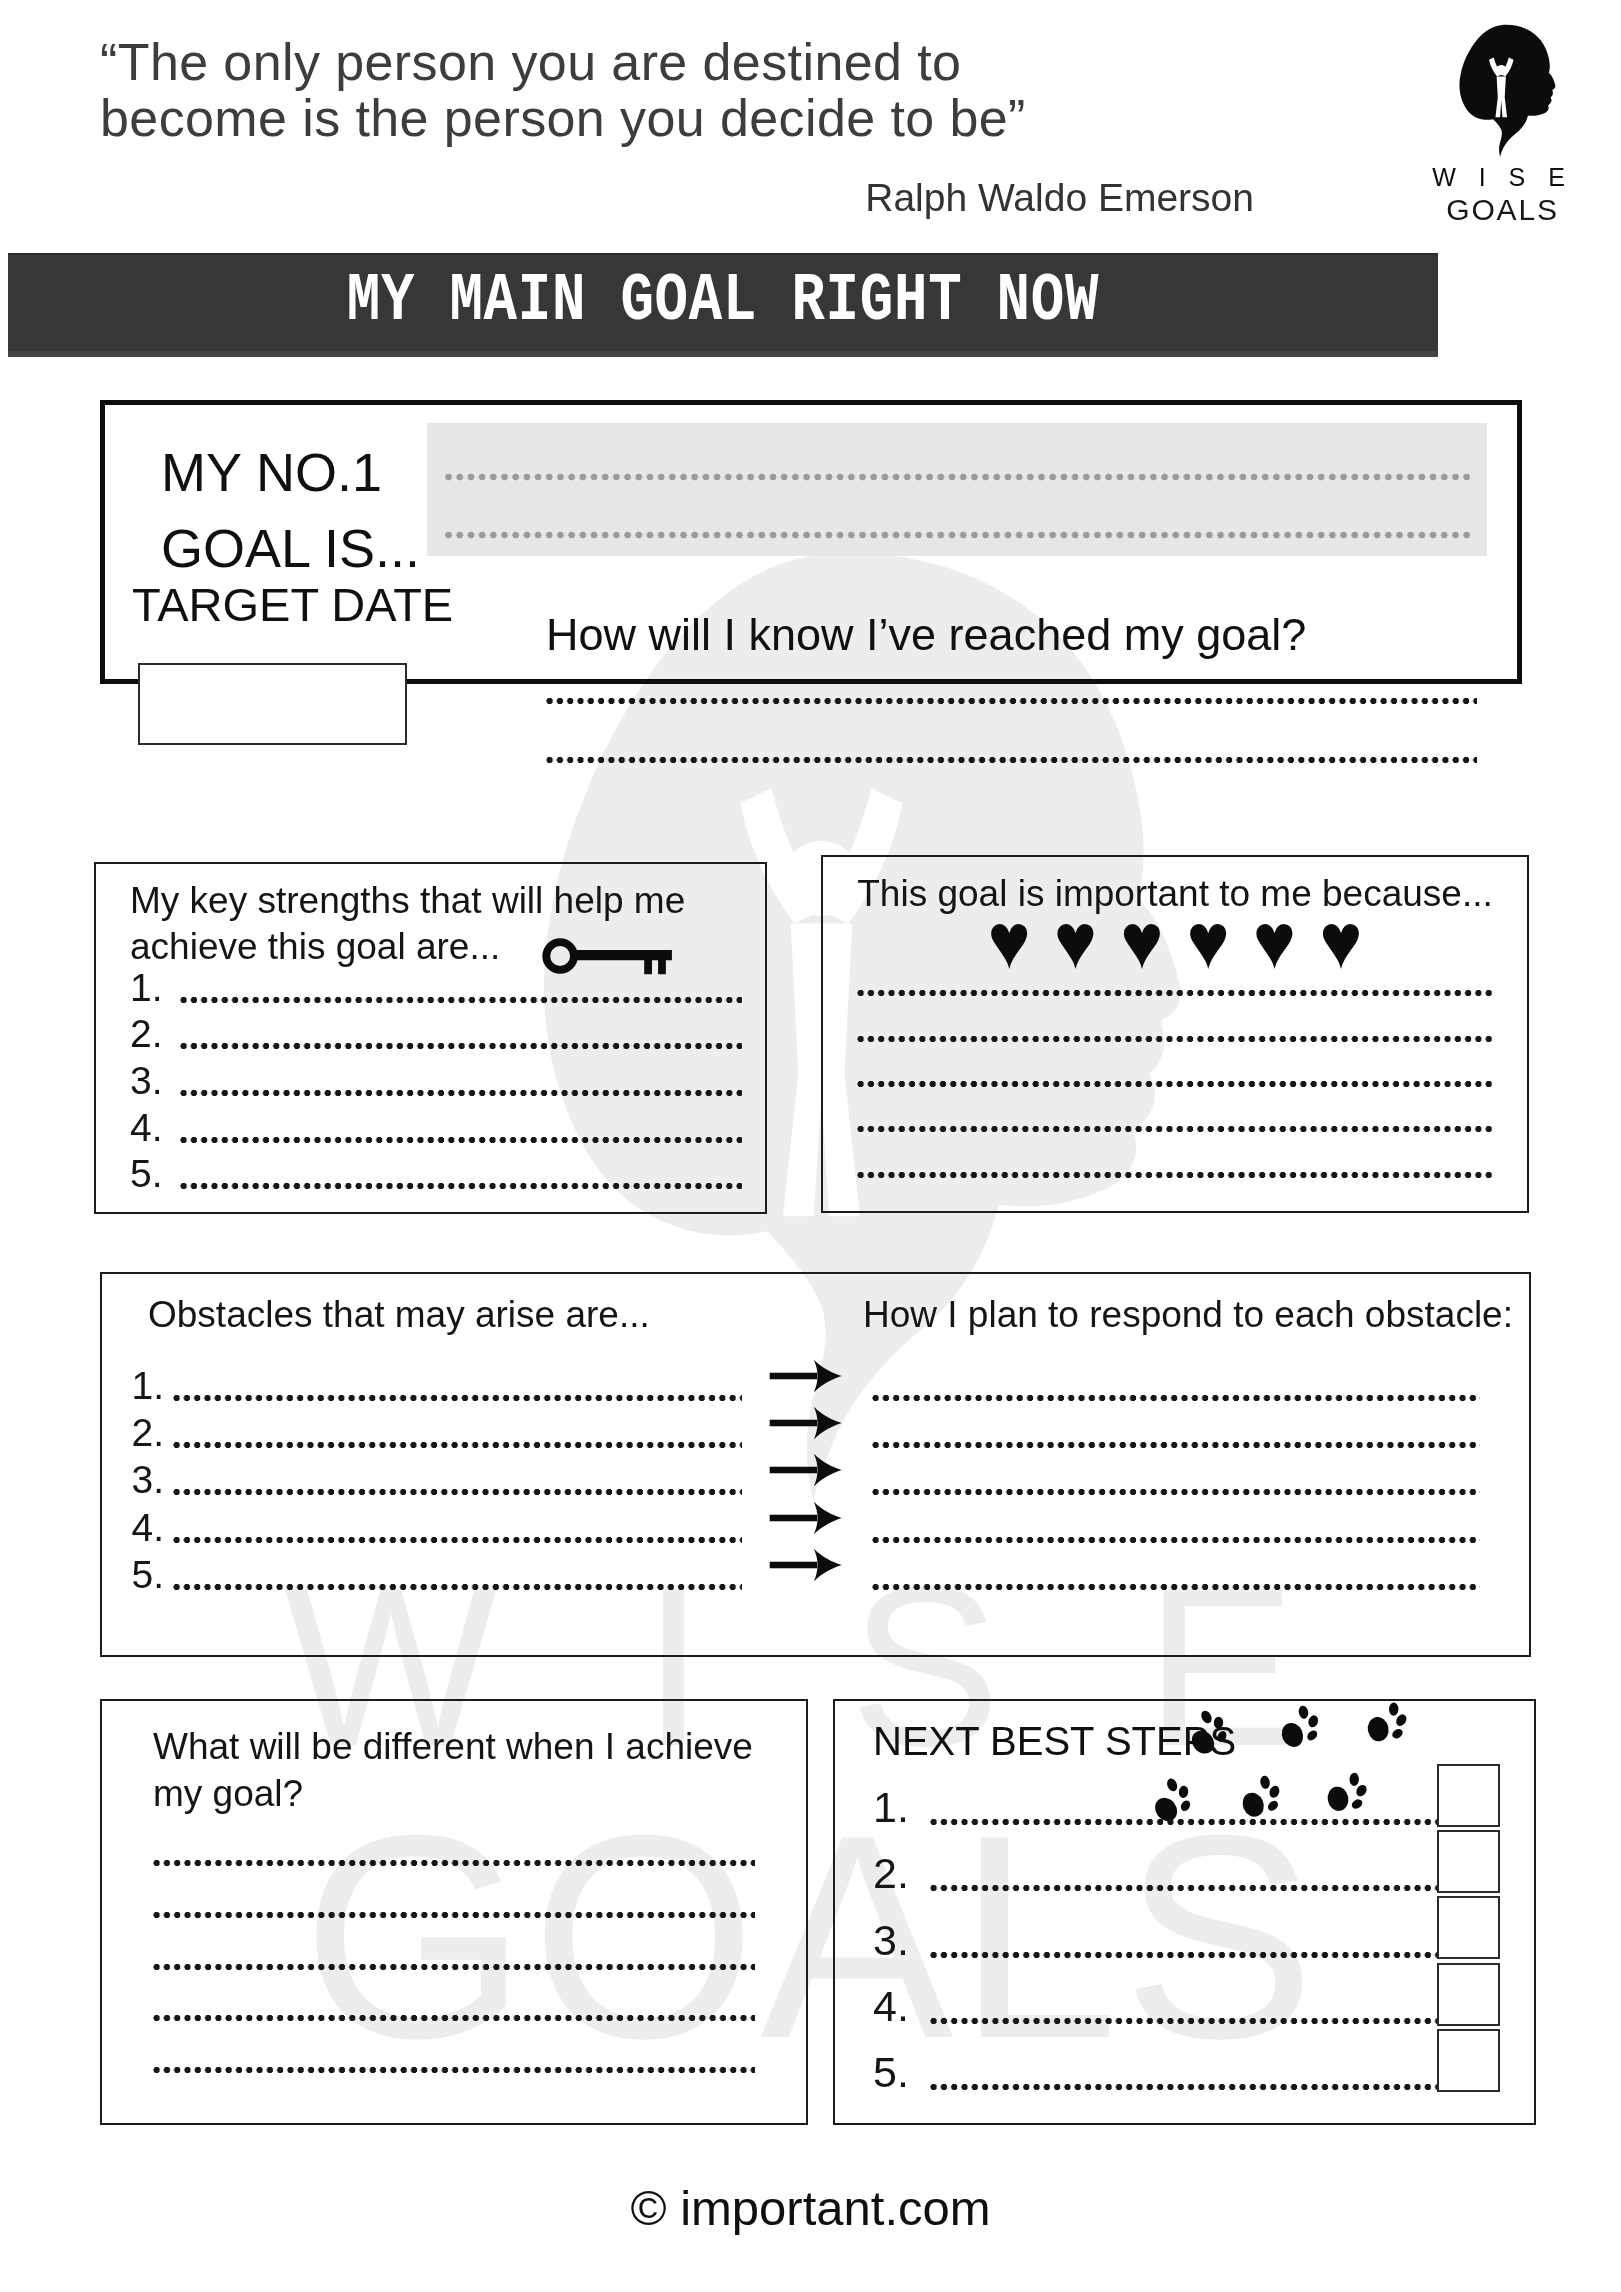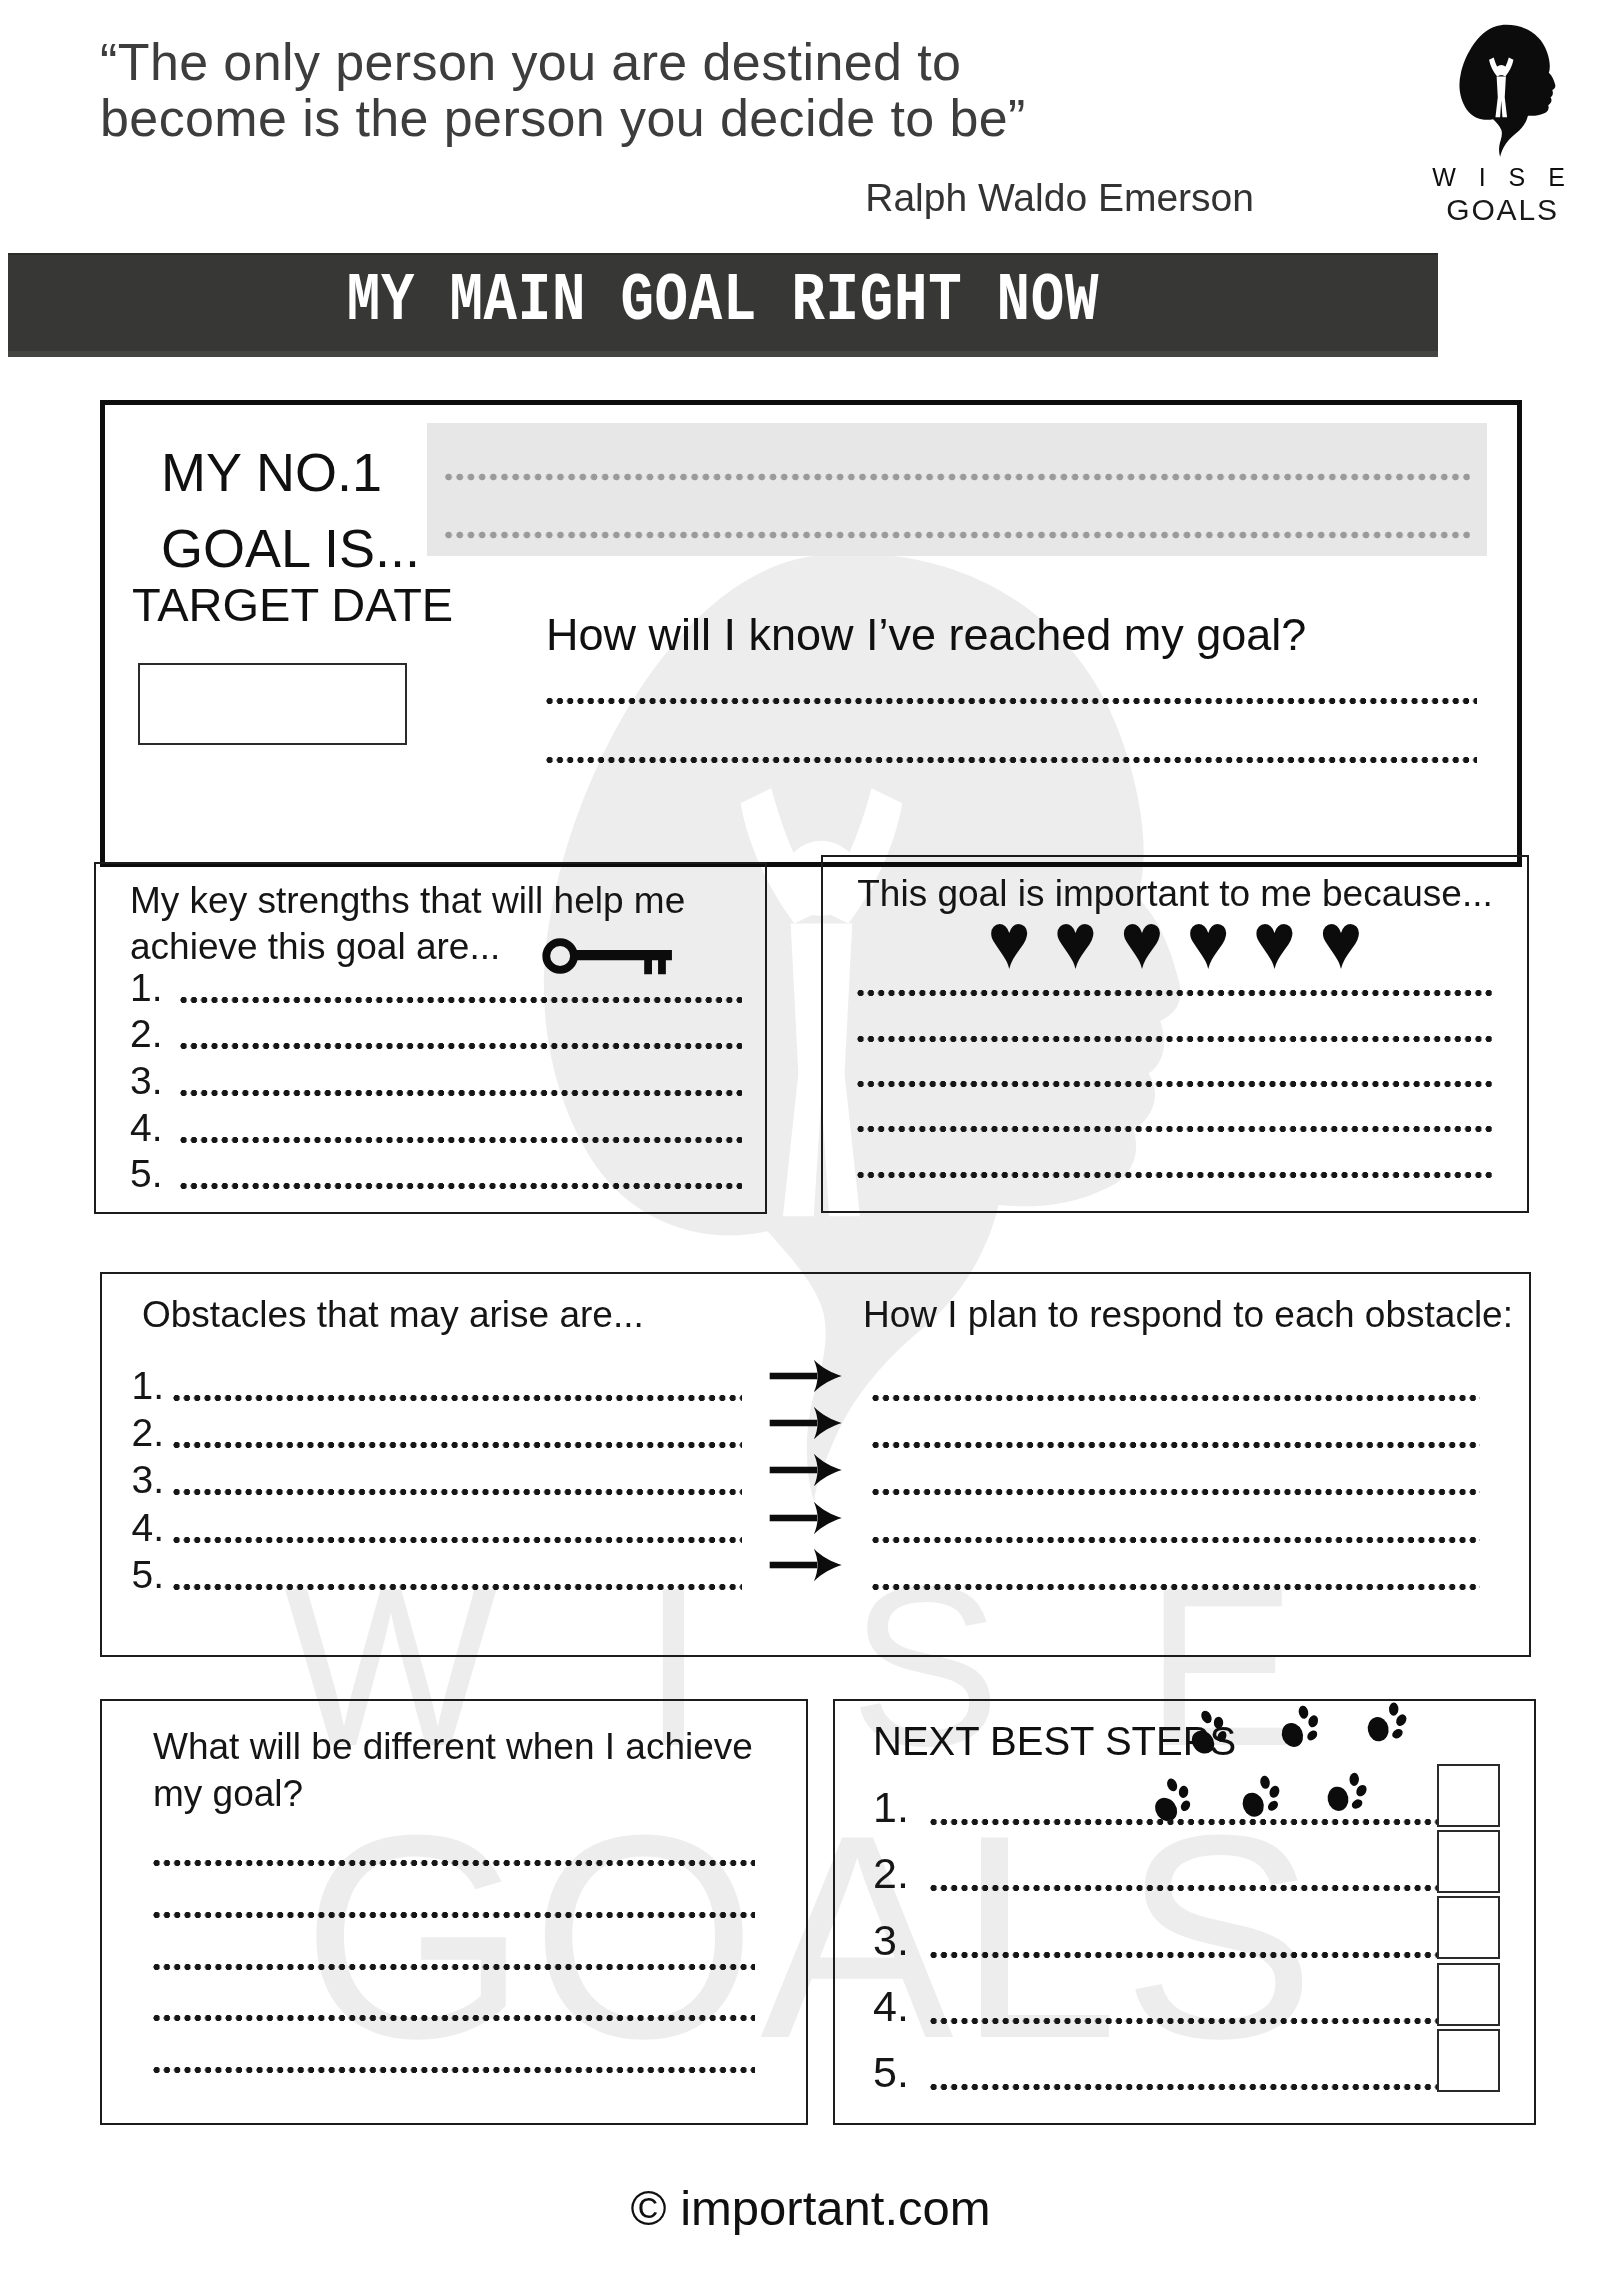--- a/index.html
+++ b/index.html
@@ -42,21 +42,21 @@
   }
   .banner-title {
     width: 100%; line-height: 92px; text-align: center;
     color: var(--banner_text, #ffffff);
     font-size: 68px; font-weight: 700; letter-spacing: 0.9px;
     transform: scaleX(0.82);
   }
 
   
   .box { position: absolute; border: 2.7px solid #1c1c1c; background: transparent; z-index: 1; }
-  .box-goal { left: 100px; top: 400px; width: 1422px; height: 467px; border-width: 5.4px; border-color: #0d0d0d; }
+  .box-goal { left: 100px; top: 400px; width: 1422px; height: 284px; border-width: 5.4px; border-color: #0d0d0d; }
   .box-strengths  { left: 94px; top: 862px;  width: 673px; height: 352px; }
   .box-importance { left: 821px; top: 855px;  width: 708px; height: 358px; }
   .box-obstacles  { left: 100px; top: 1272px; width: 1431px; height: 385px; }
   .box-different  { left: 100px; top: 1699px; width: 708px; height: 426px; }
   .box-steps      { left: 833px; top: 1699px; width: 703px; height: 426px; }
 
   .h-md { font-size: 37px; color: #151515; white-space: nowrap; }
   .h-lg { font-size: 54px; line-height: 76px; color: #101010; }
 
   
@@ -186,21 +186,21 @@
       <span>♥</span><span>♥</span><span>♥</span><span>♥</span><span>♥</span><span>♥</span>
     </div>
     <div class="dotline" style="left:34px; right:34px; top:132px;"></div>
     <div class="dotline" style="left:34px; right:34px; top:178px;"></div>
     <div class="dotline" style="left:34px; right:34px; top:223px;"></div>
     <div class="dotline" style="left:34px; right:34px; top:268px;"></div>
     <div class="dotline" style="left:34px; right:34px; top:314px;"></div>
   </div>
 
   <div class="box box-obstacles">
-    <div class="abs h-md" style="left:40px; top:19.7px;">Obstacles that may arise are...</div>
+    <div class="abs h-md" style="left:46px; top:19.7px;">Obstacles that may arise are...</div>
     <div class="abs h-md" style="left:761px; top:19.7px;">How I plan to respond to each obstacle:</div>
 
     <div class="obs-row" style="top:90px;">
       <span class="num">1.</span>
       <div class="dotline dl-left"></div>
       <div class="arrowzone">
           <svg class="arrow" width="79" height="36" viewBox="0 0 90 44">
             <rect x="0" y="18" width="58" height="8" fill="#0c0c0c"></rect>
             <path fill="#0c0c0c" d="M54,2 C64,12 76,18 88,22 C76,26 64,32 54,42 C60,28 60,16 54,2 Z"></path>
           </svg>

